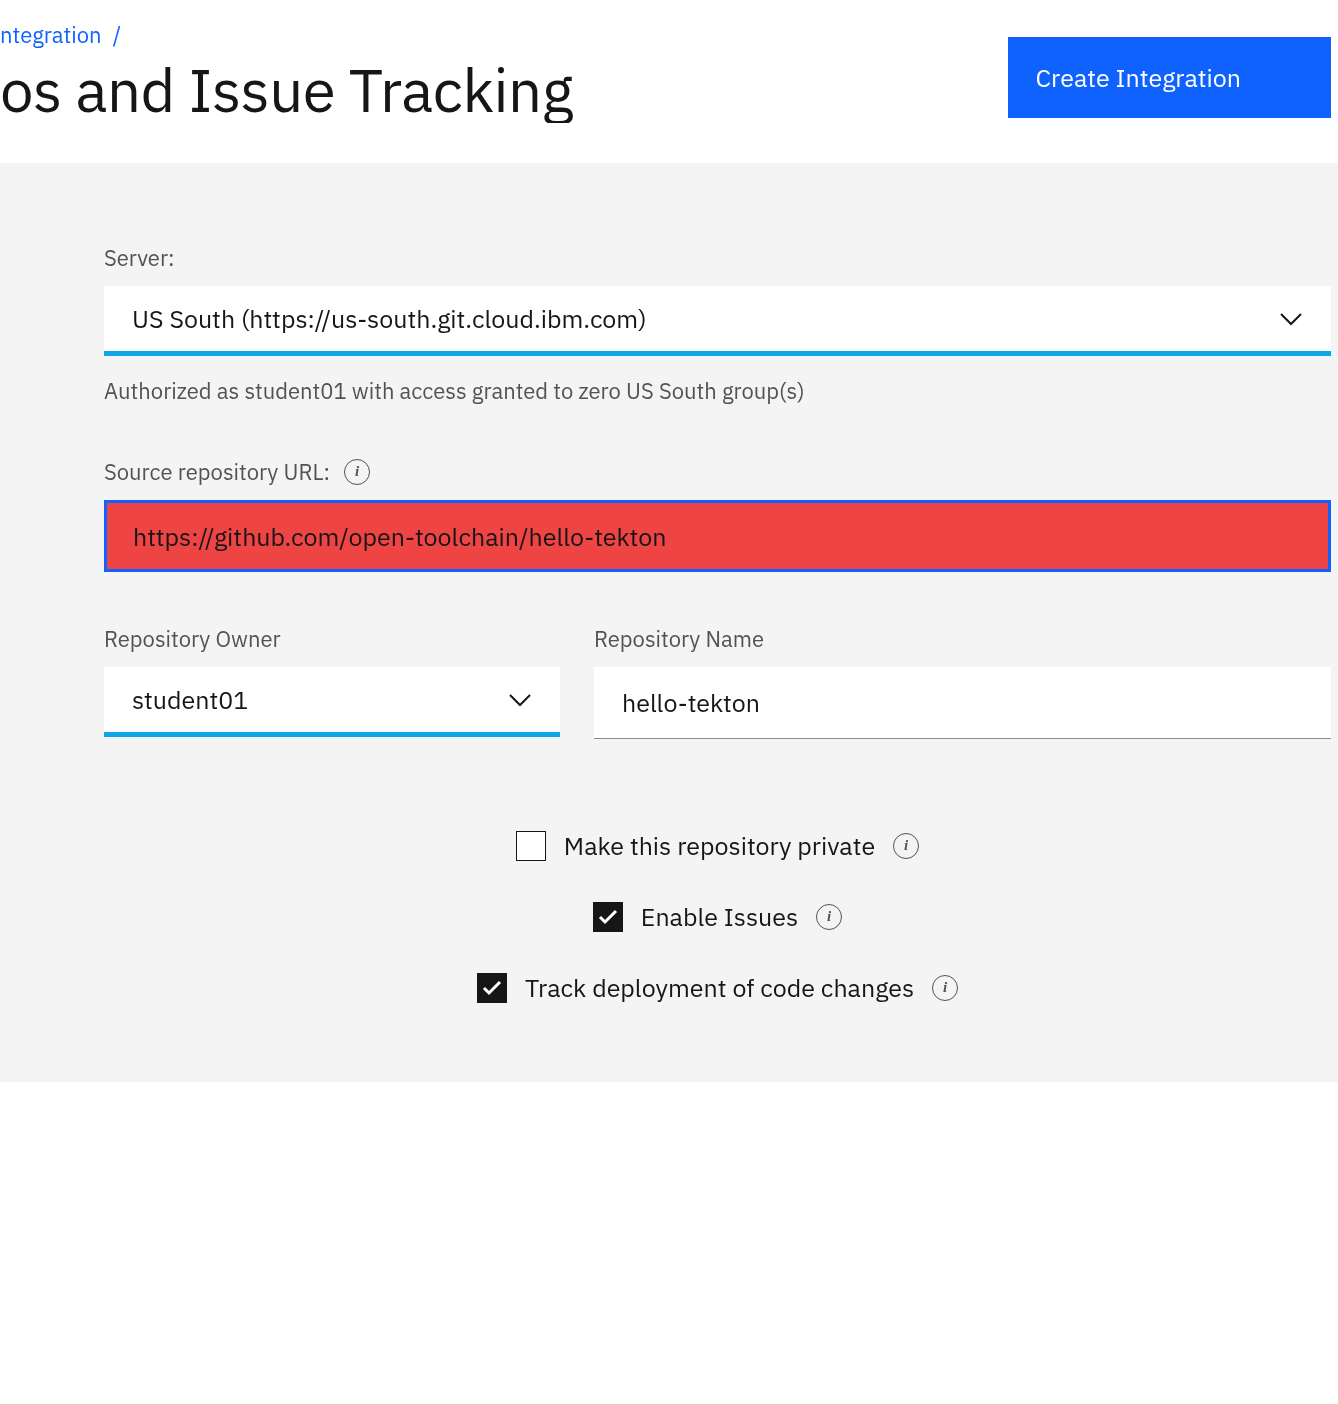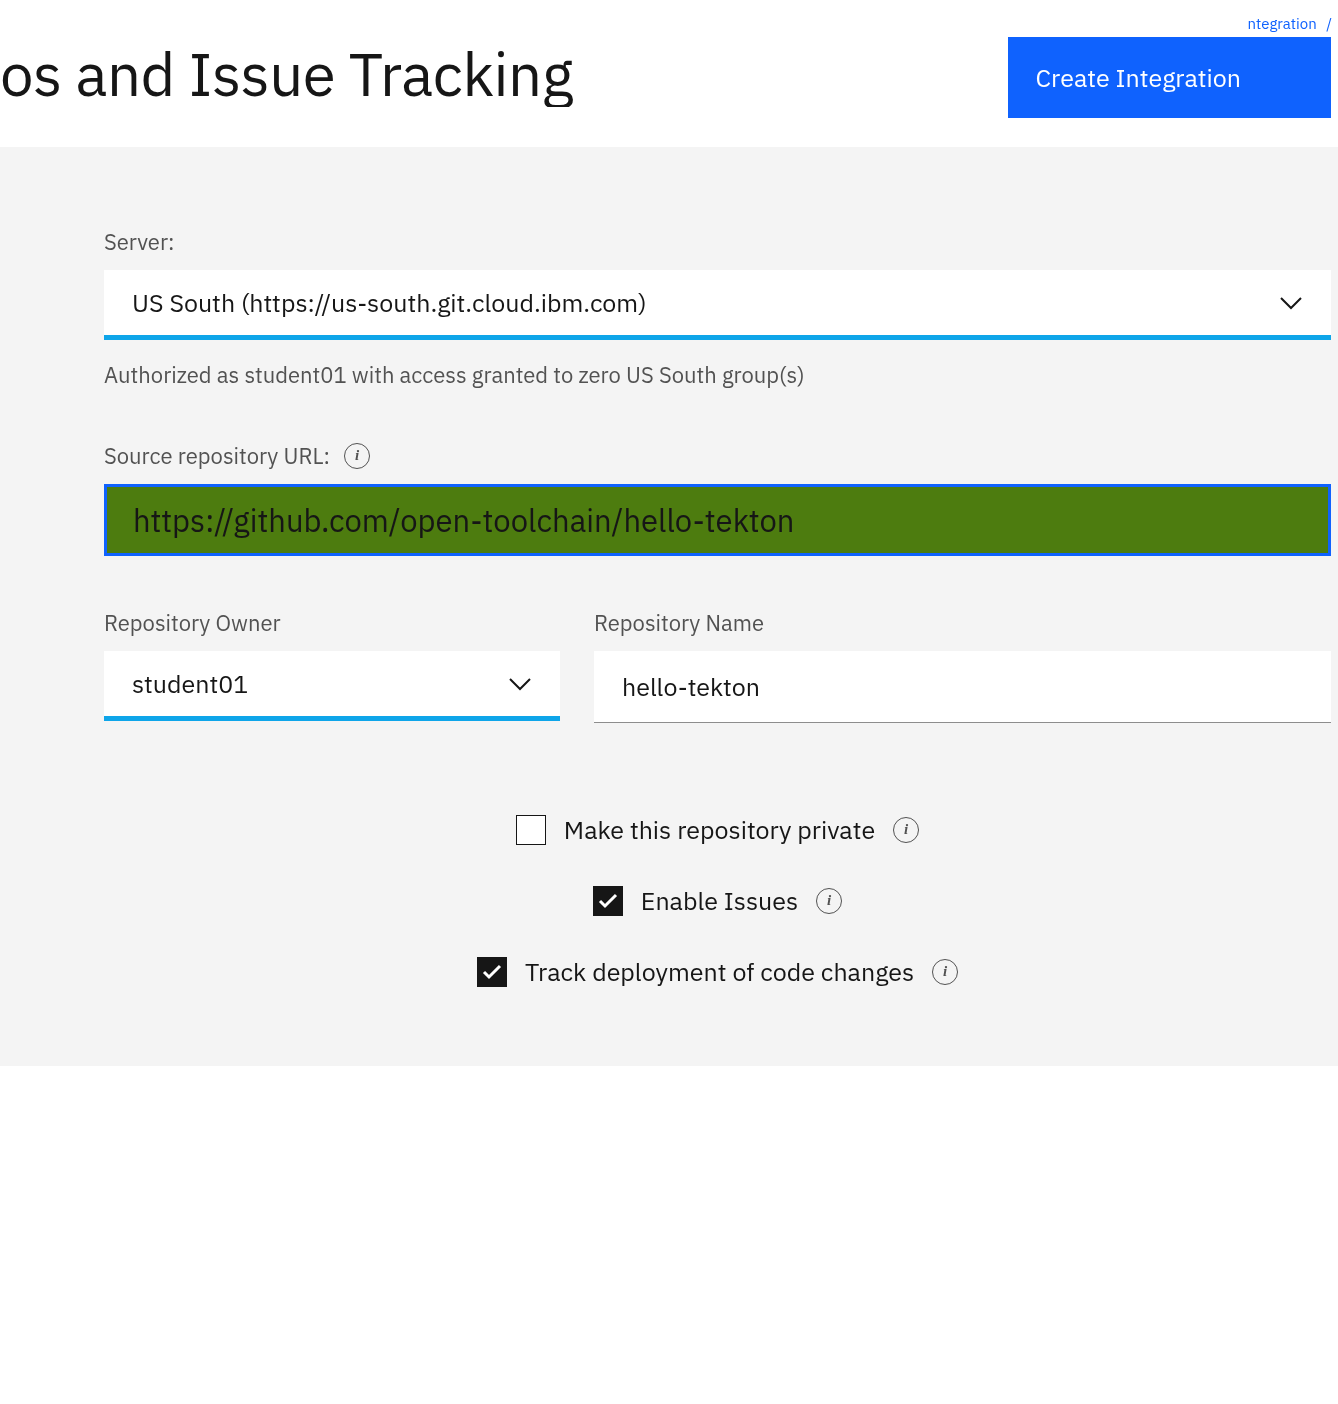--- a/index.html
+++ b/index.html
@@ -8,23 +8,22 @@
     background: #fff;
     color: #161616;
     width: 1338px;
   }
   .header {
     background: #fff;
     padding: 0 0 40px 0;
     position: relative;
   }
   .breadcrumb {
-    padding: 14px 0 0 0;
-    font-size: 15px;
-    text-align: right;
+    padding: 20px 0 0 0;
+    font-size: 22px;
   }
   .breadcrumb a {
     color: #0f62fe;
     text-decoration: none;
   }
   .breadcrumb .sep {
     color: #0f62fe;
     padding: 0 6px;
   }
   .page-title {
@@ -81,25 +80,25 @@
   }
   .chevron svg { display:block; }
   .helper {
     font-size: 22px;
     color: #525252;
     margin-top: 20px;
   }
   .group { margin-bottom: 52px; }
   .text-input {
     width: 100%;
-    background: #4d7c0f;
+    background: #ef4444;
     border: 3px solid #0f62fe;
     height: 72px;
     padding: 0 26px;
-    font-size: 31px;
+    font-size: 25px;
     color: #161616;
     font-family: inherit;
     outline: none;
   }
   .text-input-plain {
     width: 100%;
     background: #fff;
     border: none;
     border-bottom: 1px solid #8d8d8d;
     height: 72px;

